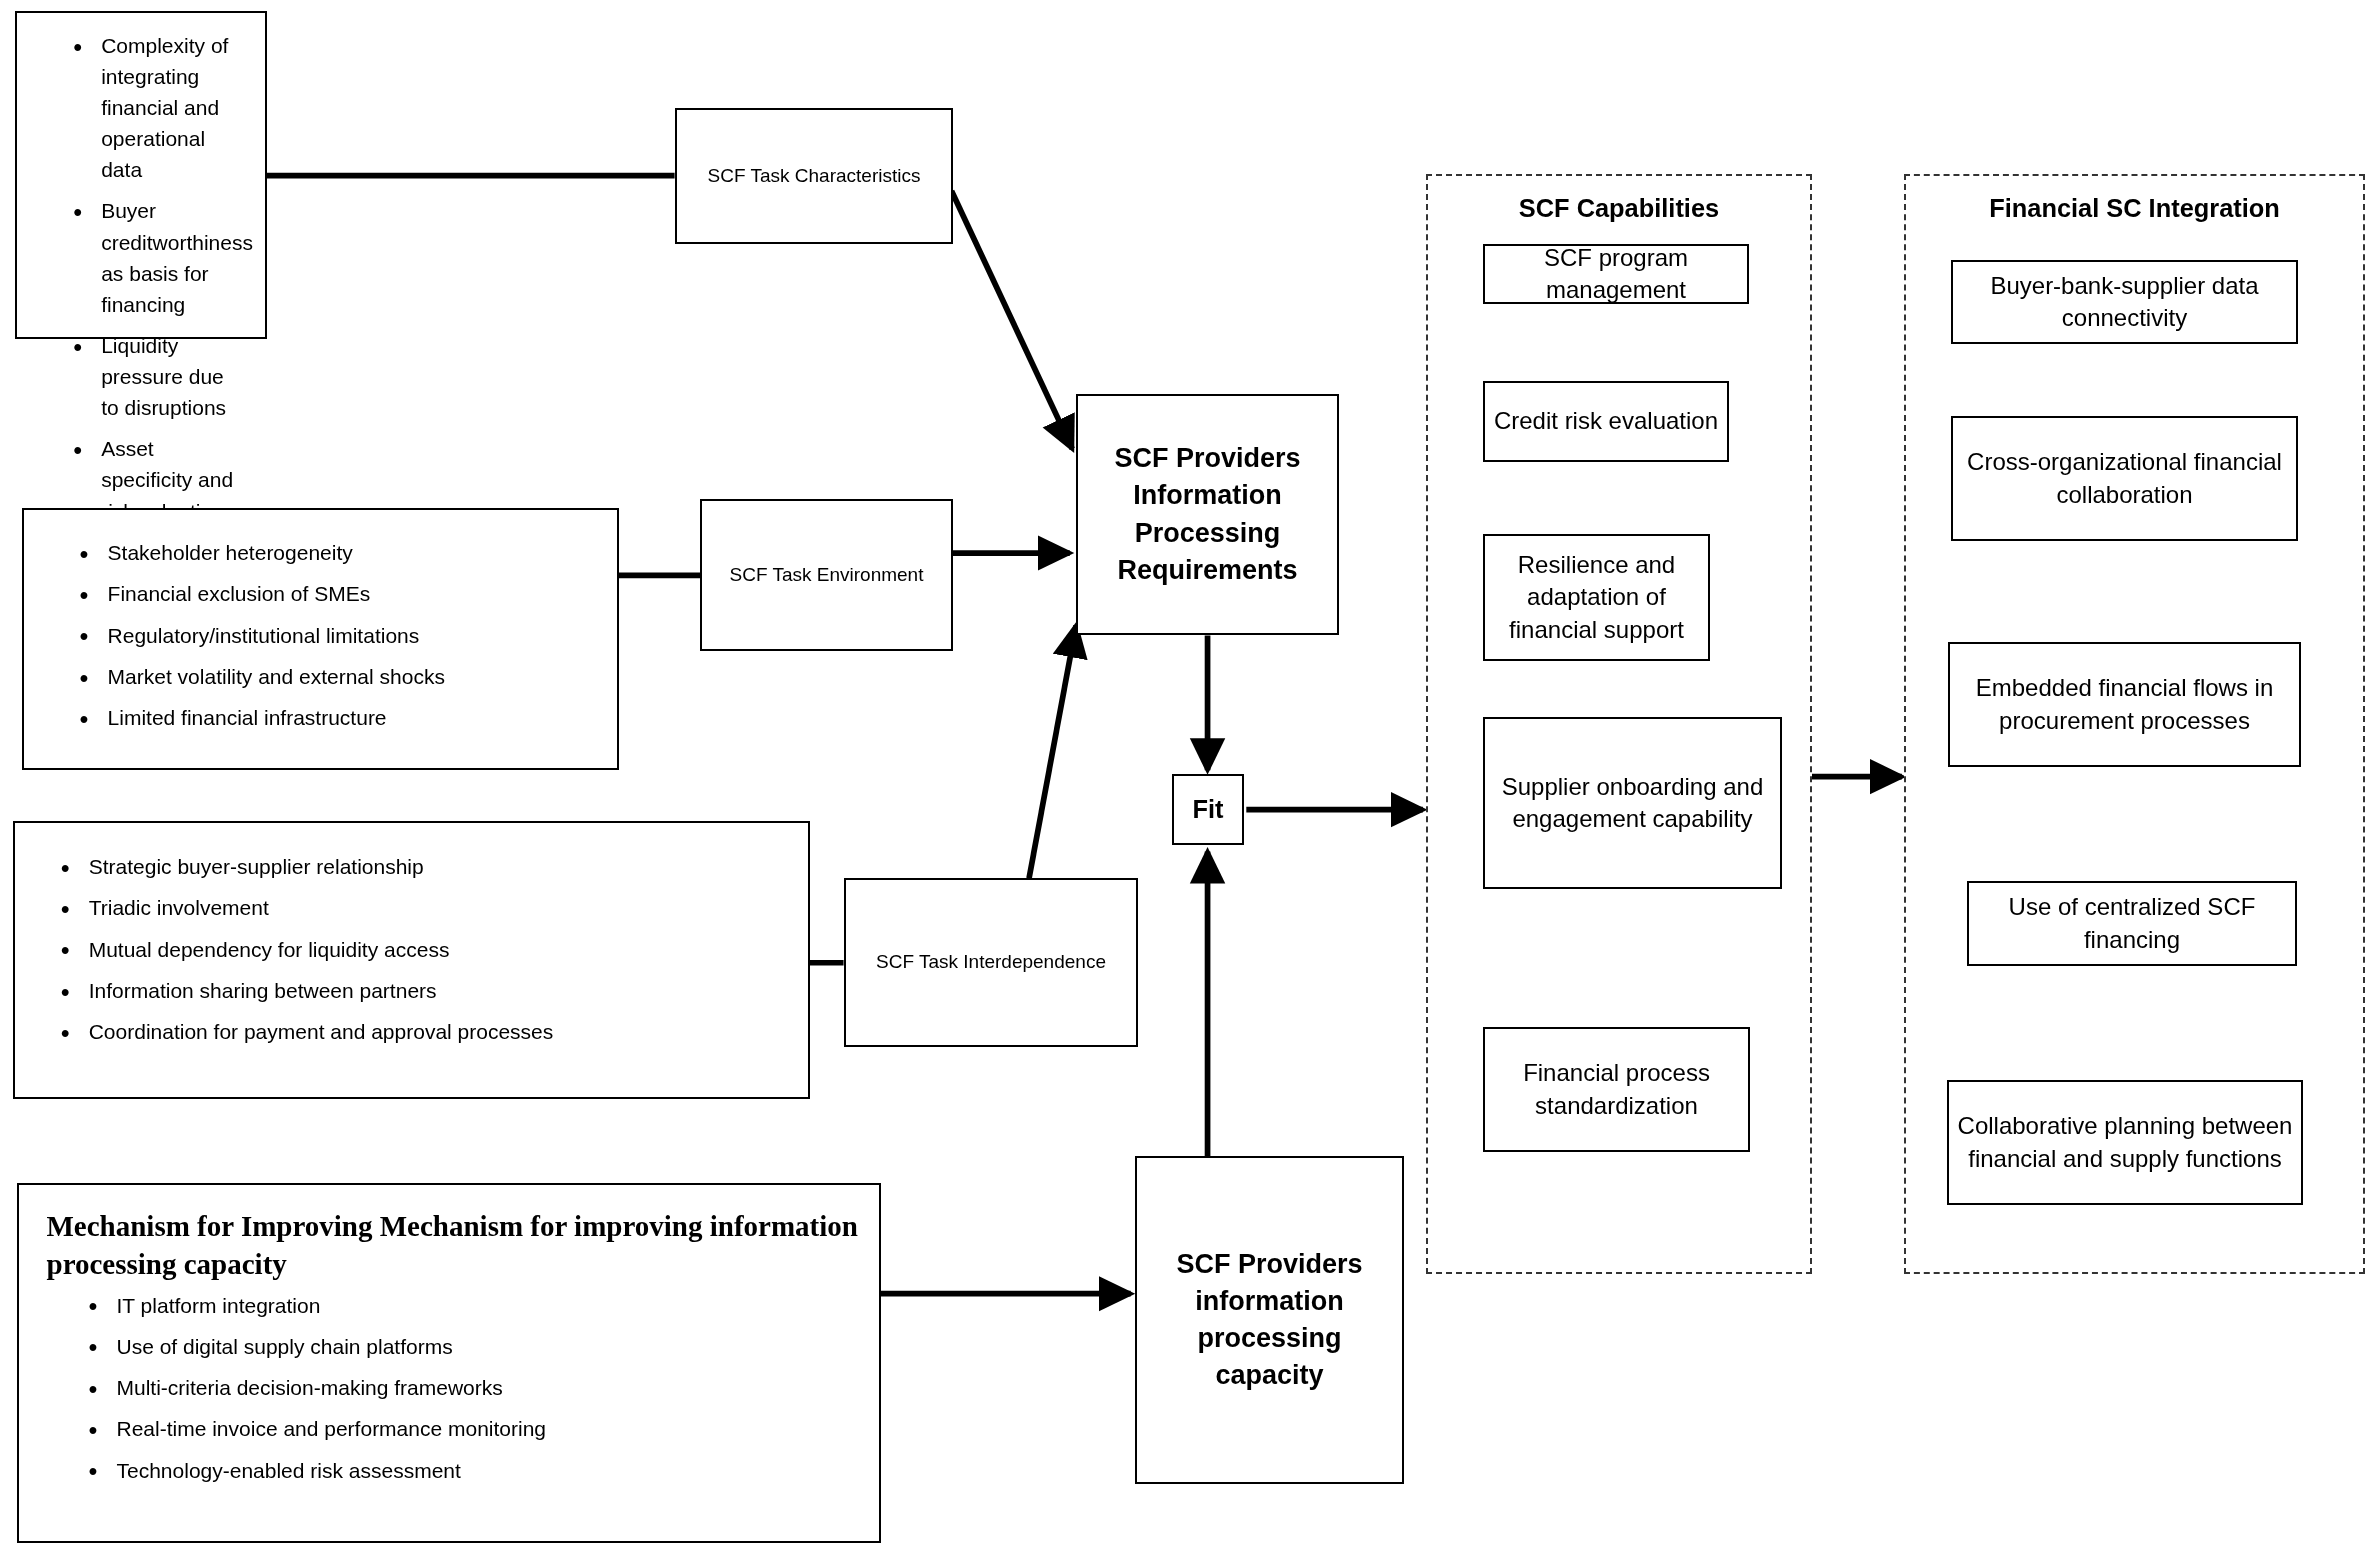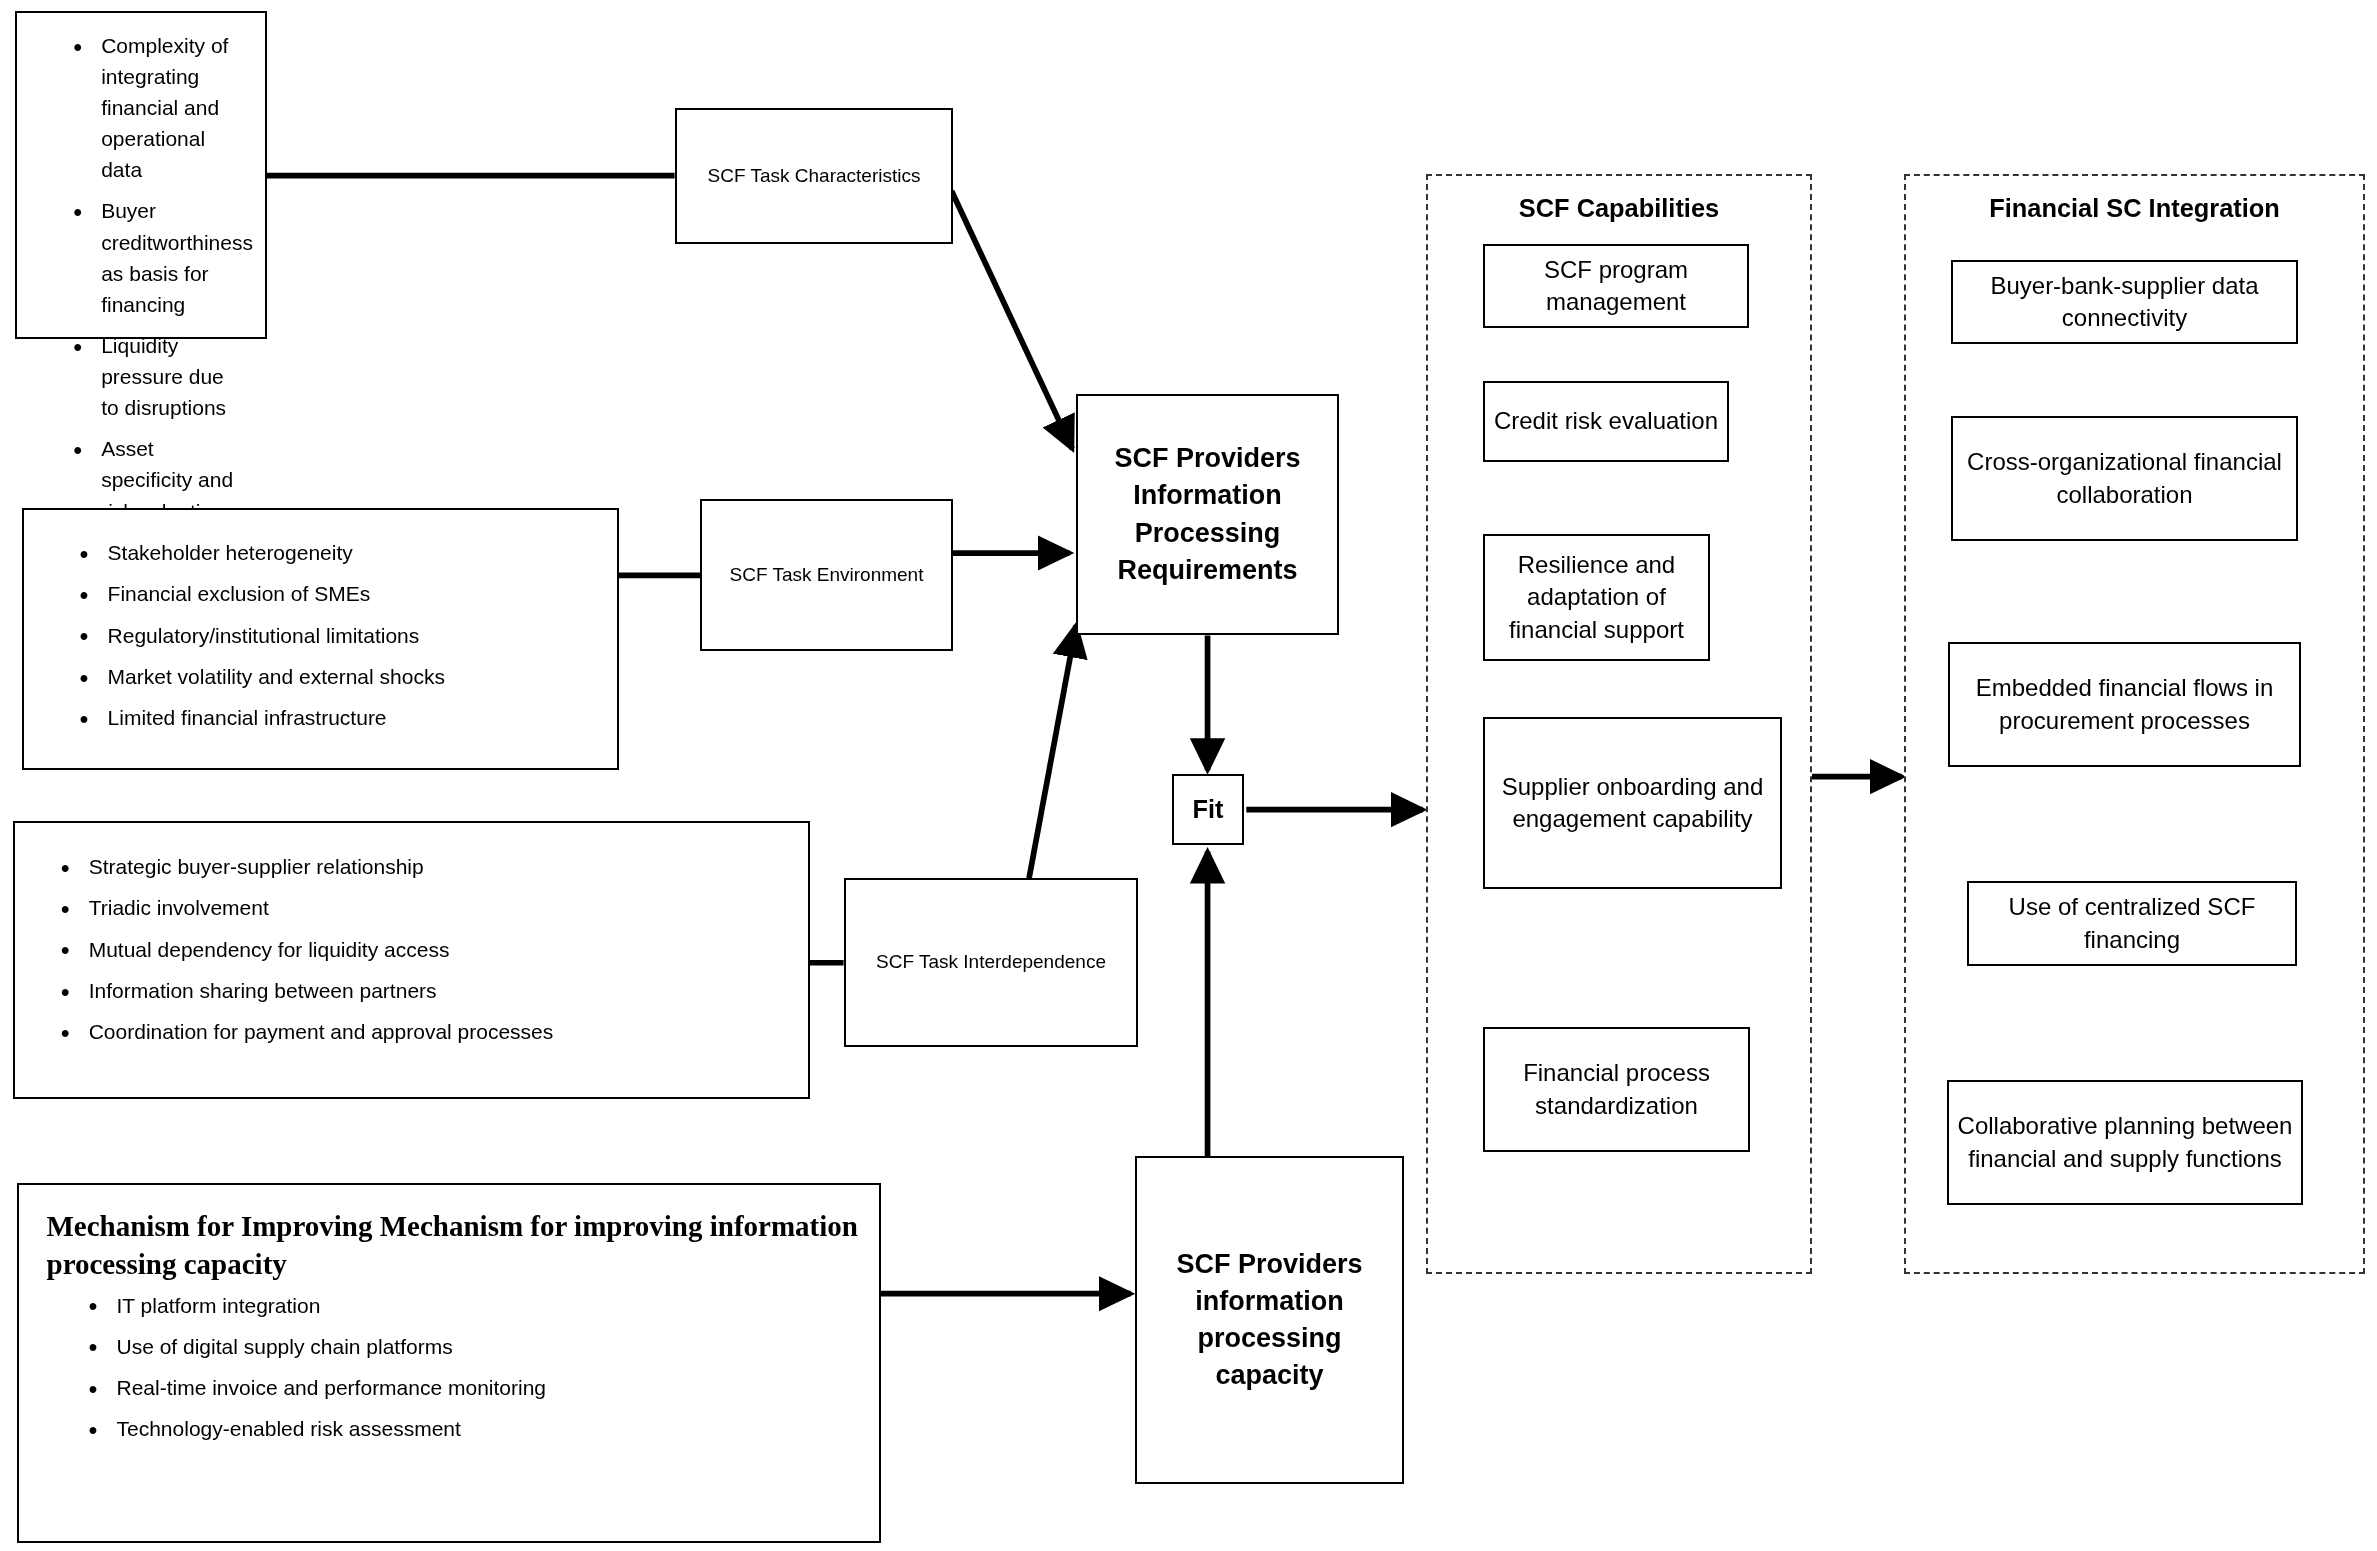--- a/index.html
+++ b/index.html
@@ -180,20 +180,21 @@
       <li>Information sharing between partners</li>
       <li>Coordination for payment and approval processes</li>
     </ul>
   </div>
 
   <div class="box list-box" style="left:16.5px; top:1183px; width:864px; height:360px; padding:21.6px 19px 19px 28px;">
     <p class="mech-heading">Mechanism for Improving Mechanism for improving information processing capacity</p>
     <ul style="padding-left:42px;">
       <li>IT platform integration</li>
       <li>Use of digital supply chain platforms</li>
+      <li>Multi-criteria decision-making frameworks</li>
       <li>Real-time invoice and performance monitoring</li>
       <li>Technology-enabled risk assessment</li>
     </ul>
   </div>
 
   <div class="box node-box" style="left:675px; top:108px; width:278px; height:136px;">
     <span>SCF Task Characteristics</span>
   </div>
 
   <div class="box node-box" style="left:700px; top:499px; width:253px; height:152px;">
@@ -213,21 +214,21 @@
   </div>
 
   <div class="box center-box" style="left:1135px; top:1156px; width:269px; height:328px;">
     <span>SCF Providers information processing capacity</span>
   </div>
 
   <div class="dashed-panel" style="left:1426px; top:174px; width:386px; height:1100px;">
     <div class="panel-title" style="top:18px;">SCF Capabilities</div>
   </div>
 
-  <div class="subbox" style="left:1483px; top:244px; width:266px; height:84px;">
+  <div class="subbox" style="left:1483px; top:244px; width:266px; height:60px;">
     <span>SCF program management</span>
   </div>
   <div class="subbox" style="left:1483px; top:381px; width:246px; height:81px;">
     <span>Credit risk evaluation</span>
   </div>
   <div class="subbox" style="left:1483px; top:534px; width:227px; height:127px;">
     <span>Resilience and adaptation of financial support</span>
   </div>
   <div class="subbox" style="left:1483px; top:717px; width:299px; height:172px;">
     <span>Supplier onboarding and engagement capability</span>

